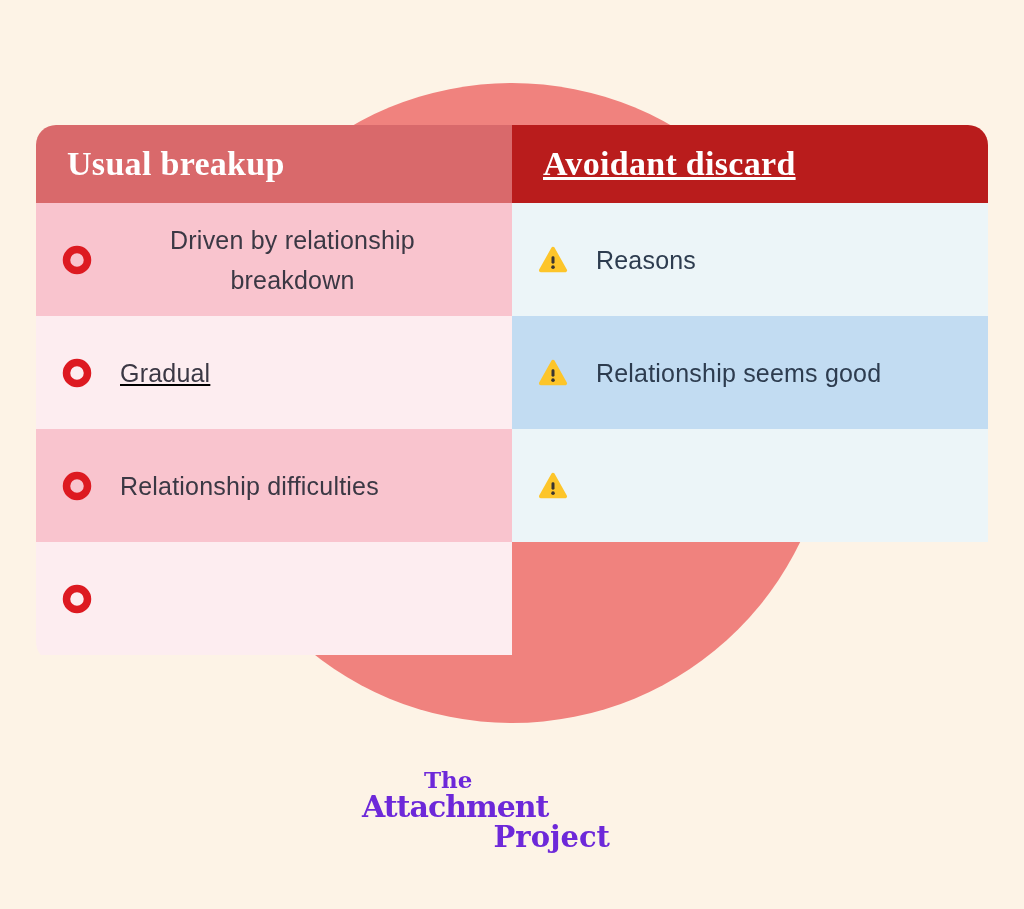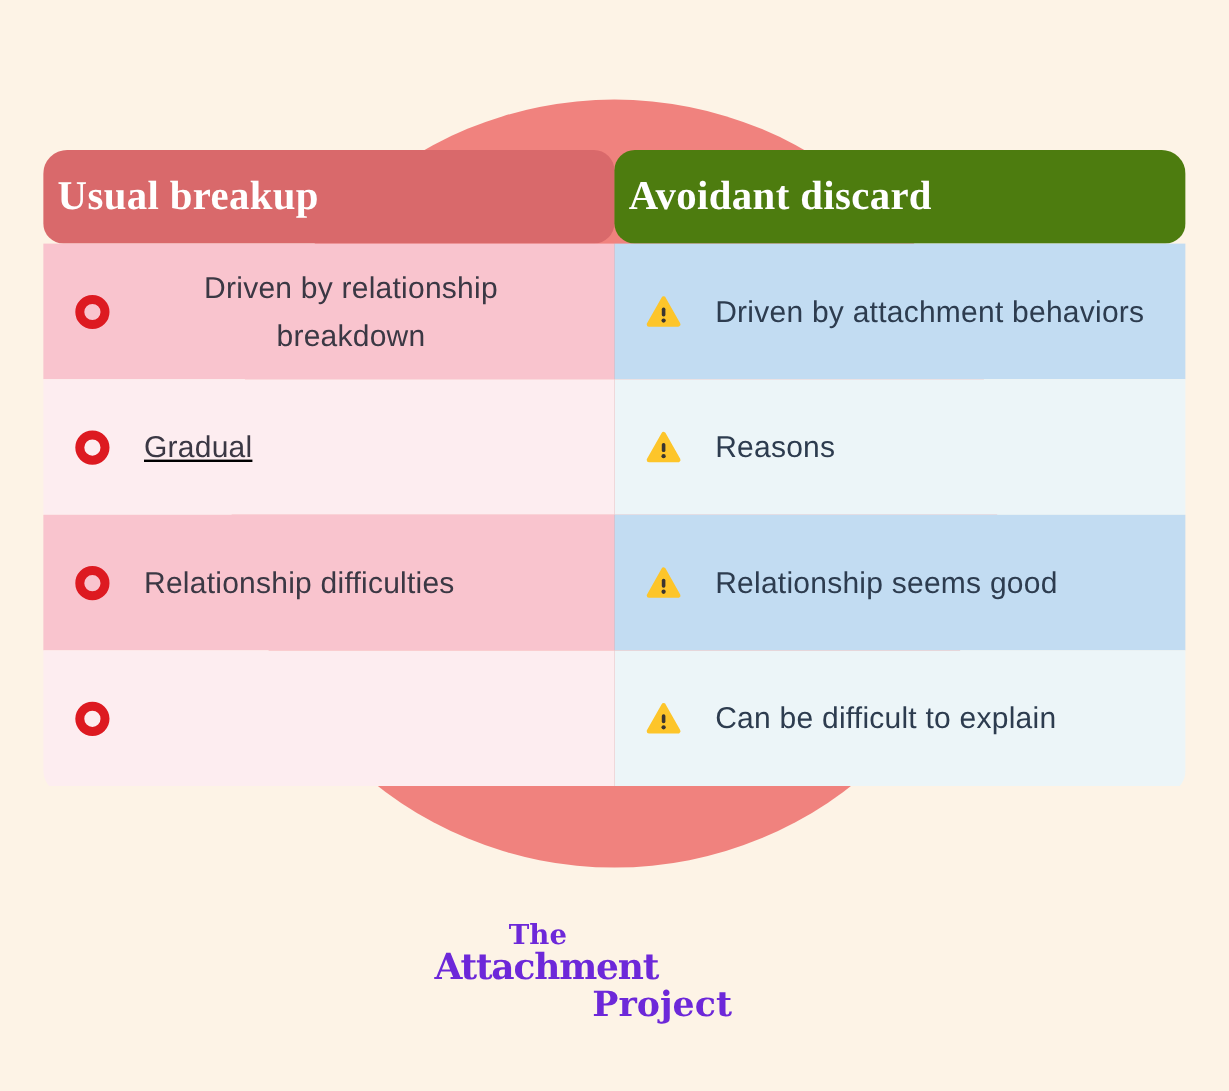--- a/index.html
+++ b/index.html
@@ -29,30 +29,29 @@
     border-radius: 20px;
     overflow: hidden;
     display: flex;
   }
   .col { width: 476px; display: flex; flex-direction: column; }
 
   .hdr {
     height: 78px;
     display: flex;
     align-items: center;
-    padding-left: 12px;
+    padding-left: 31px;
     font-family: "Liberation Serif", serif;
     font-weight: bold;
     font-size: 34px;
     color: #ffffff;
     letter-spacing: 0.3px;
-    border-radius: 17px;
   }
   .hdr-left  { background: #d9696b; }
-  .hdr-right { background: #4d7c0f; }
+  .hdr-right { background: #b91c1c; text-decoration: underline; }
 
   .row {
     height: 113px;
     display: flex;
     align-items: center;
     padding-left: 26px;
   }
   .pink-dark  { background: #f9c4ce; text-align: center; }
   .pink-light { background: #fdedf0; text-decoration: underline; }
   .blue-dark  { background: #c2dcf2; }
@@ -144,30 +143,20 @@
           <svg width="30" height="30" viewBox="0 0 30 30">
             <circle cx="15" cy="15" r="10.5" fill="none" stroke="#dd1a21" stroke-width="7.5"></circle>
           </svg>
         </span>
       </div>
     </div>
 
     <div class="col col-right">
       <div class="hdr hdr-right">Avoidant discard</div>
 
-      <div class="row blue-dark">
-        <span class="cell-icon">
-          <svg width="30" height="30" viewBox="0 0 32 32">
-            <path d="M16 4 L29 27 L3 27 Z" fill="#fdc52a" stroke="#fdc52a" stroke-width="4" stroke-linejoin="round"></path>
-            <rect x="14.4" y="12" width="3.2" height="8" rx="1.5" fill="#3a3530"></rect>
-            <circle cx="16" cy="23.6" r="1.9" fill="#3a3530"></circle>
-          </svg>
-        </span>
-        <span class="cell-text">Driven by attachment behaviors</span>
-      </div>
 
       <div class="row blue-light">
         <span class="cell-icon">
           <svg width="30" height="30" viewBox="0 0 32 32">
             <path d="M16 4 L29 27 L3 27 Z" fill="#fdc52a" stroke="#fdc52a" stroke-width="4" stroke-linejoin="round"></path>
             <rect x="14.4" y="12" width="3.2" height="8" rx="1.5" fill="#3a3530"></rect>
             <circle cx="16" cy="23.6" r="1.9" fill="#3a3530"></circle>
           </svg>
         </span>
         <span class="cell-text">Reasons</span>
@@ -185,21 +174,20 @@
       </div>
 
       <div class="row blue-light">
         <span class="cell-icon">
           <svg width="30" height="30" viewBox="0 0 32 32">
             <path d="M16 4 L29 27 L3 27 Z" fill="#fdc52a" stroke="#fdc52a" stroke-width="4" stroke-linejoin="round"></path>
             <rect x="14.4" y="12" width="3.2" height="8" rx="1.5" fill="#3a3530"></rect>
             <circle cx="16" cy="23.6" r="1.9" fill="#3a3530"></circle>
           </svg>
         </span>
-        <span class="cell-text">Can be difficult to explain</span>
       </div>
     </div>
 
   </div>
 
   <div class="logo">
     <div class="logo-the">The</div>
     <div class="logo-attachment">Attachment</div>
     <div class="logo-project">Project</div>
   </div>

